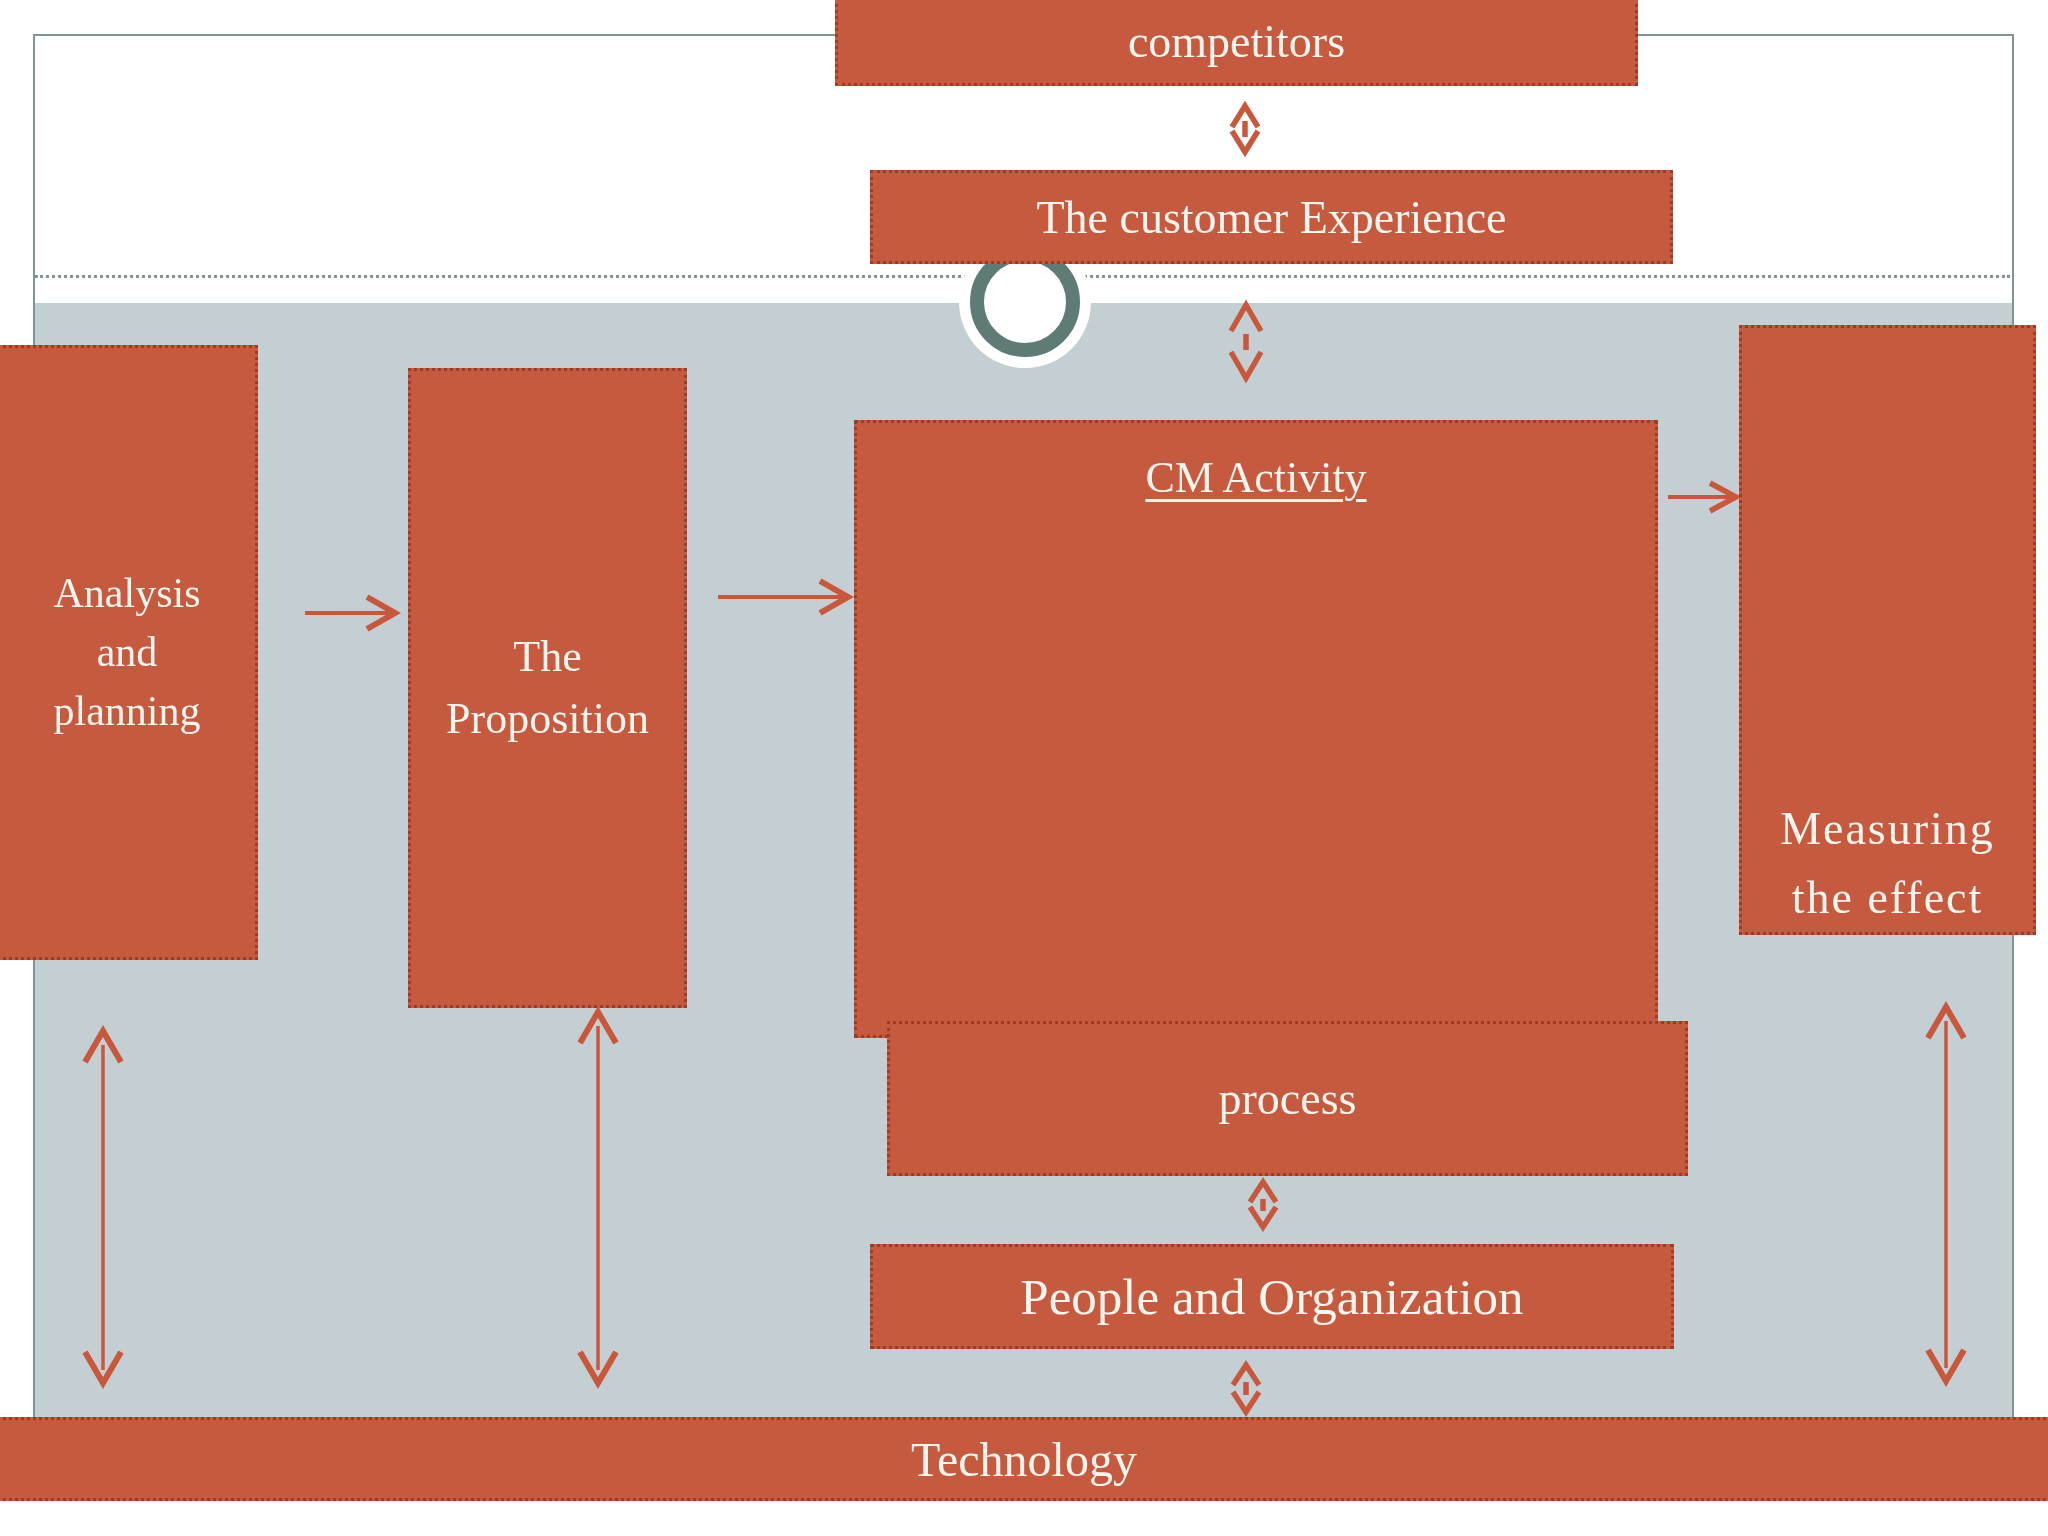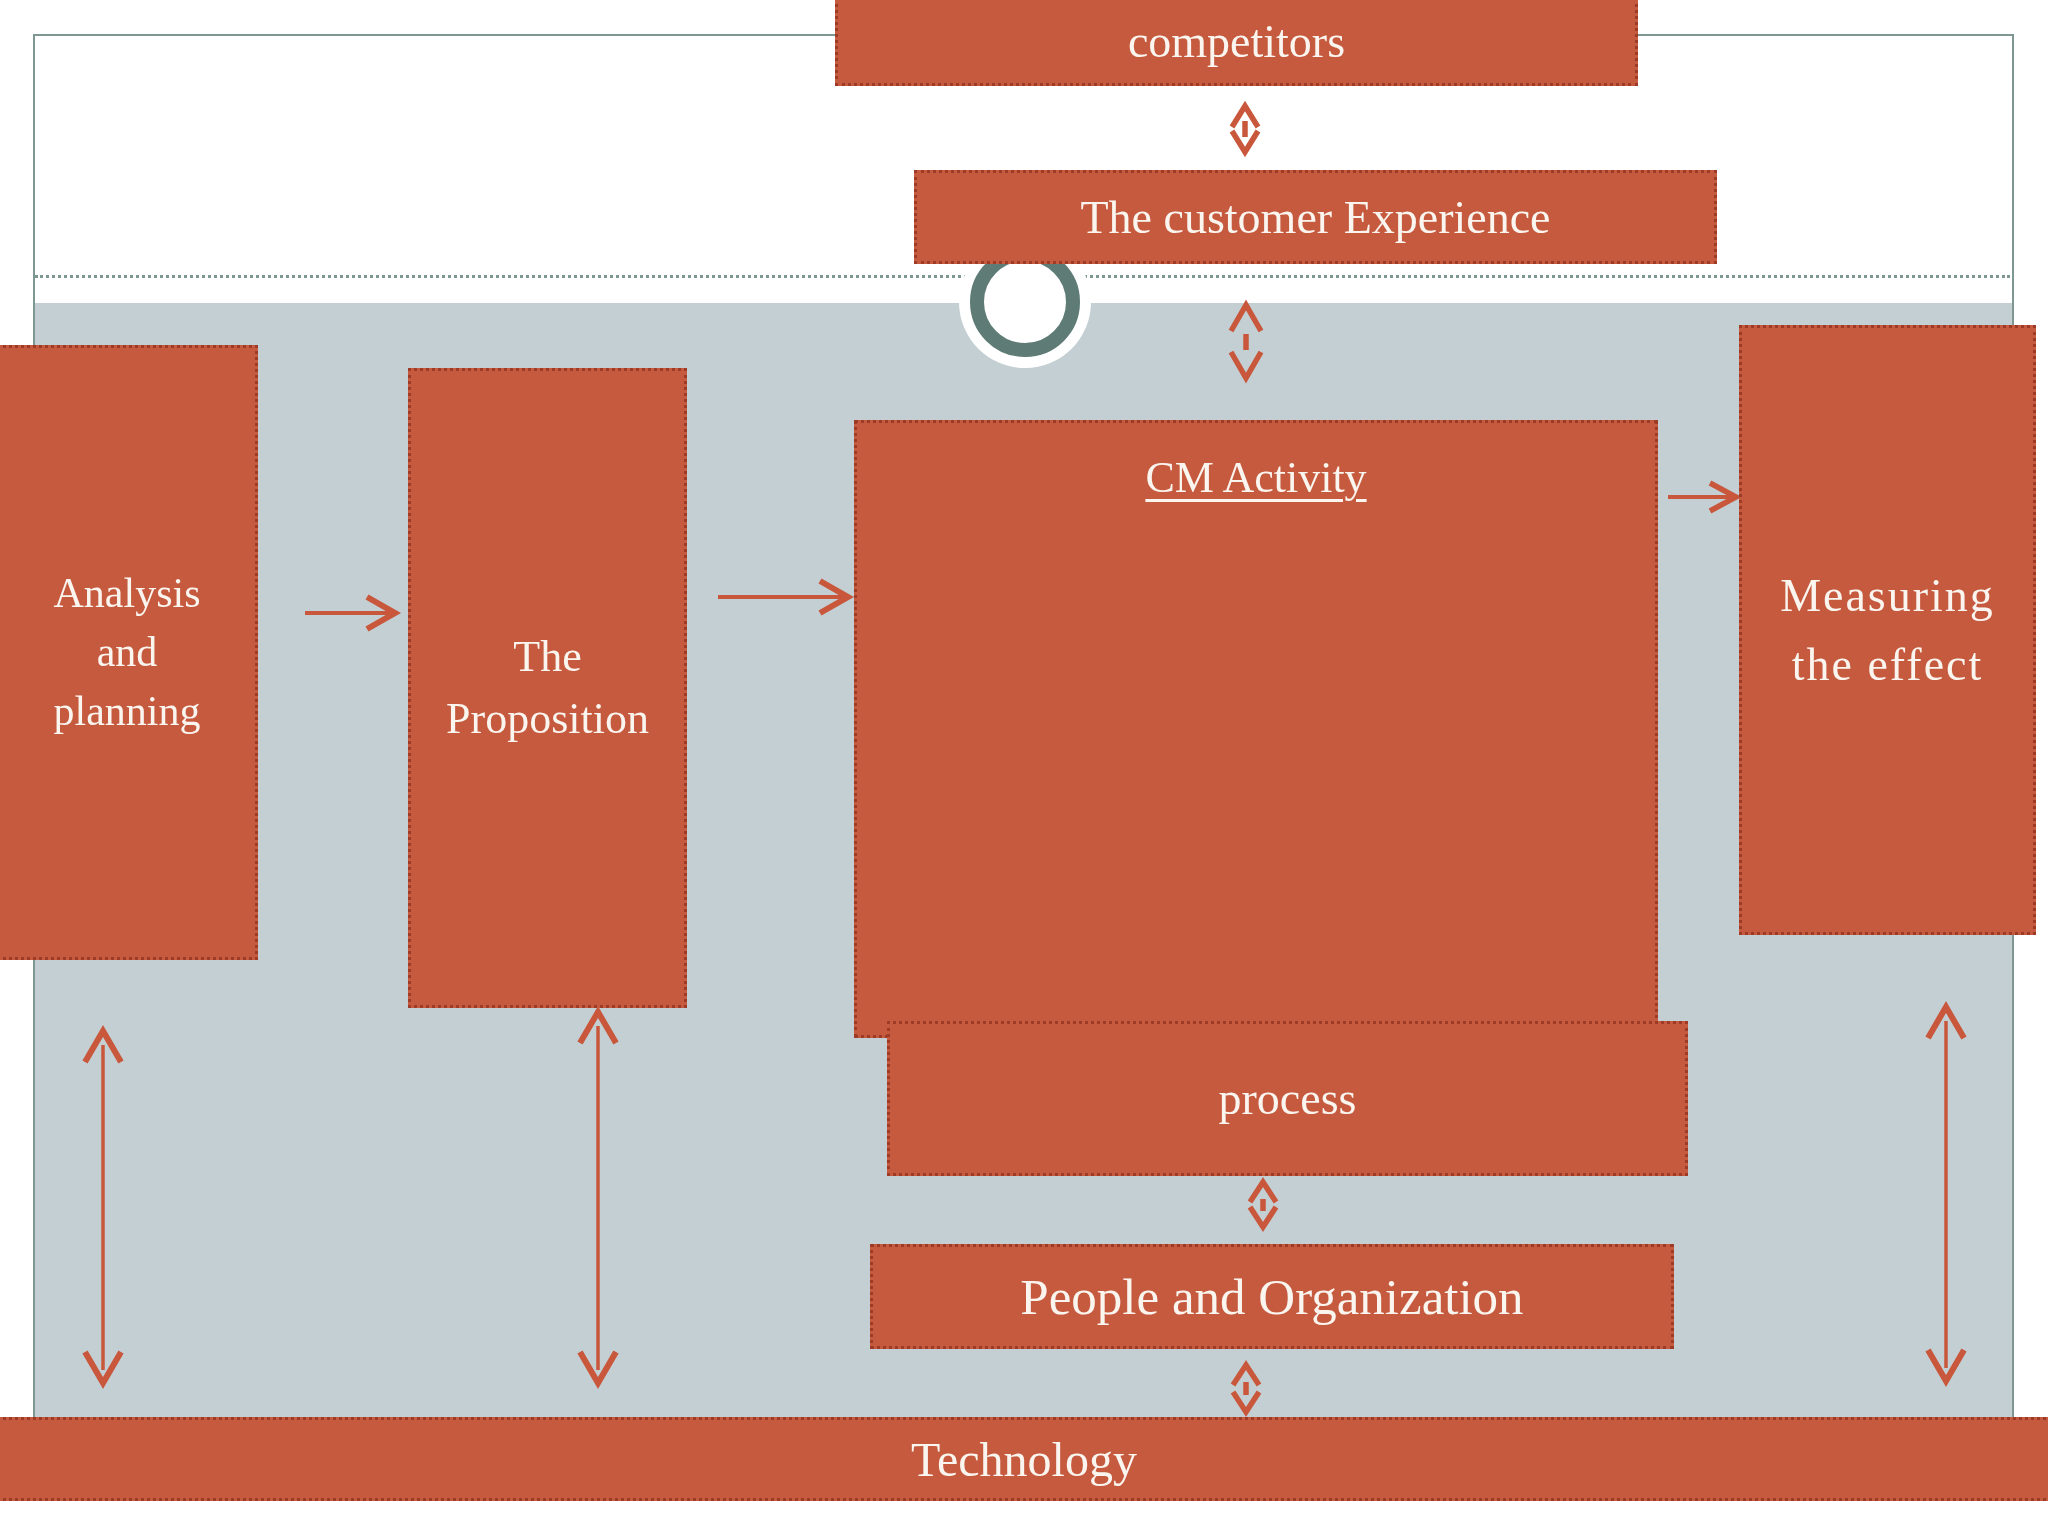--- a/index.html
+++ b/index.html
@@ -41,26 +41,26 @@
     border:3px dotted var(--terracotta-border);
     color:var(--box-text);
     display:flex;align-items:center;justify-content:center;
     text-align:center;
     z-index:4;
     box-sizing:border-box;
   }
   .multiline{white-space:pre-line;}
   
   .box-competitors{left:835px;top:-3px;width:803px;height:89px;font-size:46px;}
-  .box-customer{left:870px;top:170px;width:803px;height:94px;font-size:46px;margin-left:44px;}
+  .box-customer{left:870px;top:170px;width:803px;height:94px;font-size:46px;}
   .box-cm{left:854px;top:420px;width:804px;height:618px;flex-direction:column;justify-content:flex-start;padding-top:26px;font-size:42px;line-height:57px;}
   .box-cm .cm-title{font-size:44px;text-decoration:underline;text-underline-offset:7px;text-decoration-thickness:3px;}
   .box-analysis{left:-4px;top:345px;width:262px;height:615px;font-size:42px;line-height:1.4;}
   .box-proposition{left:408px;top:345px;width:279px;height:640px;font-size:44px;line-height:1.4;margin-top:23px;}
-  .box-measuring{left:1739px;top:325px;width:297px;height:610px;font-size:46px;line-height:1.5;letter-spacing:2px;}
+  .box-measuring{left:1739px;top:325px;width:297px;height:610px;font-size:46px;line-height:1.5;letter-spacing:2px;align-items:flex-end;}
   .box-process{left:887px;top:1021px;width:801px;height:155px;font-size:46px;}
   .box-people{left:870px;top:1244px;width:804px;height:105px;font-size:51px;}
   .box-technology{
     left:-4px;top:1417px;width:2056px;height:84px;font-size:48px;z-index:5;
   }
 </style>
 </head>
 <body>
 
 <div id="stage">

